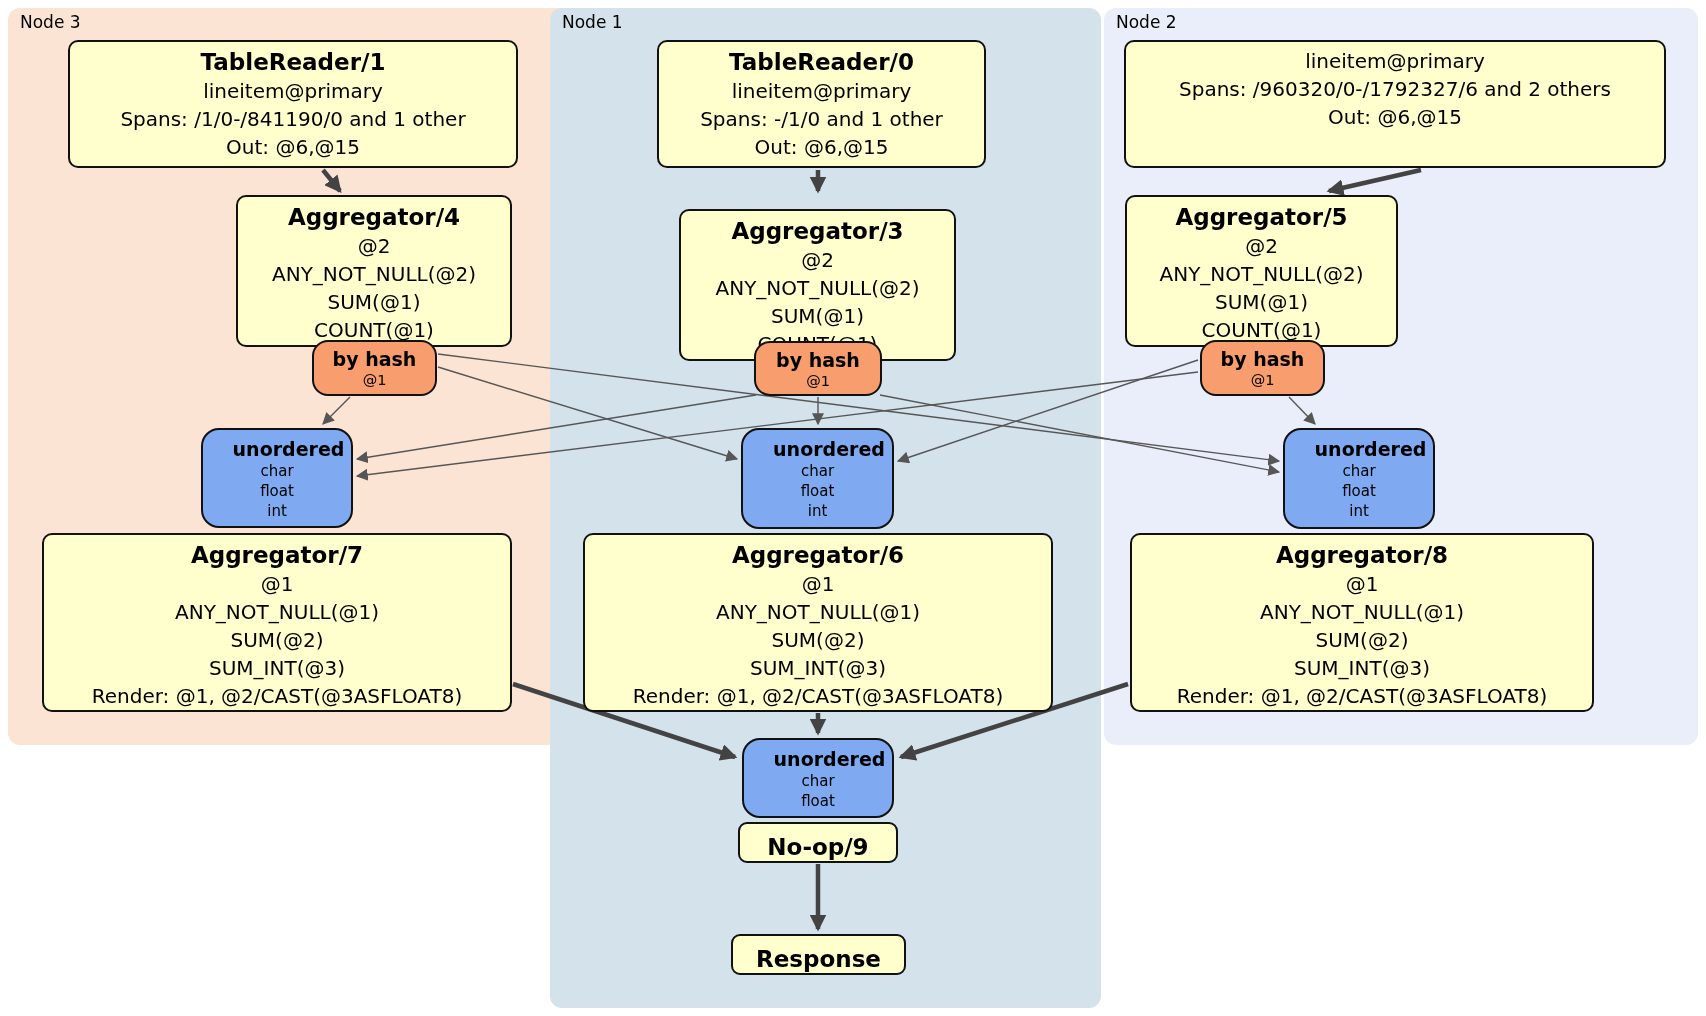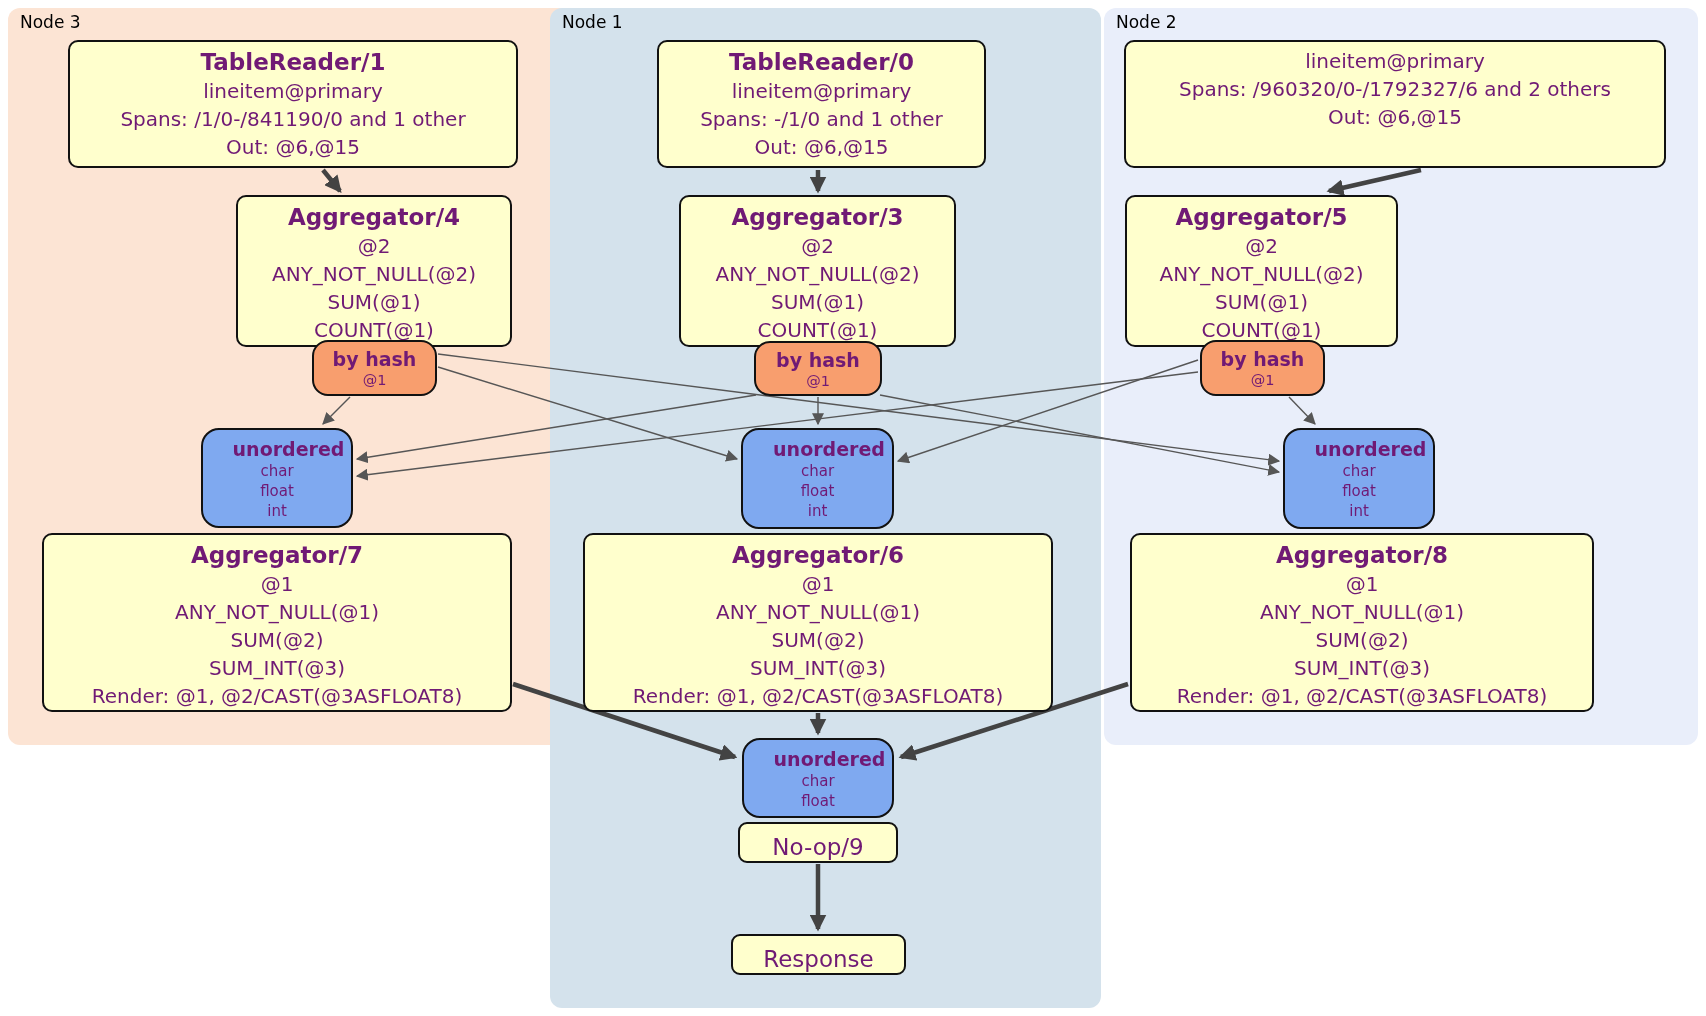--- a/index.html
+++ b/index.html
@@ -9,32 +9,32 @@
   .region{position:absolute;border-radius:12px;}
   #region-node3{left:8px;top:8px;width:599px;height:737px;}
   #region-node1{left:550px;top:8px;width:551px;height:1000px;}
   #region-node2{left:1104px;top:8px;width:594px;height:737px;}
   .region-label{position:absolute;left:12px;top:4px;font-size:17px;color:#000;}
 
   #edges{position:absolute;left:0;top:0;z-index:2;}
   .region{z-index:1;}
 
   .box{position:absolute;z-index:3;box-sizing:border-box;border:2px solid #111;
-       text-align:center;color:#701a75;overflow:hidden;}
+       text-align:center;color:#000000;overflow:hidden;}
   .box.yellow{border-radius:10px;padding-top:5px;}
   .box.yellow .box-title{font-size:23px;font-weight:bold;line-height:30px;}
   .box.yellow .box-line{font-size:20px;line-height:28px;white-space:nowrap;}
   .box.orange{border-radius:16px;padding-top:5px;}
   .box.orange .box-title{font-size:19px;font-weight:bold;line-height:24px;}
   .box.orange .box-line{font-size:14.5px;line-height:18px;}
   .box.blue{border-radius:18px;padding-top:7px;}
   .box.blue .box-title{font-size:19px;font-weight:bold;line-height:24px;padding-left:23px;}
   .box.blue .box-line{font-size:15px;line-height:20px;}
   .box.pill{border-radius:9px;}
-  .box.pill .box-title{font-size:23px;font-weight:normal;line-height:37px;}
+  .box.pill .box-title{font-size:23px;font-weight:bold;line-height:37px;}
 </style>
 </head>
 <body>
 
 <div id="stage">
   <div class="region" id="region-node3" style="background: rgb(252, 228, 212);">
     <div class="region-label">Node 3</div>
   </div>
   <div class="region" id="region-node1" style="background: rgb(212, 226, 236);">
     <div class="region-label">Node 1</div>
@@ -81,21 +81,21 @@
       <div class="box-line">ANY_NOT_NULL(@2)</div>
       <div class="box-line">SUM(@1)</div>
       <div class="box-line">COUNT(@1)</div>
     </div>
     <div class="box yellow" style="left: 657px; top: 40px; width: 329px; height: 128px; background: rgb(255, 255, 205);">
       <div class="box-title">TableReader/0</div>
       <div class="box-line">lineitem@primary</div>
       <div class="box-line">Spans: -/1/0 and 1 other</div>
       <div class="box-line">Out: @6,@15</div>
     </div>
-    <div class="box yellow" style="left: 679px; top: 195px; width: 277px; height: 152px; background: rgb(255, 255, 205);">
+    <div class="box yellow" style="left: 679px; top: 209px; width: 277px; height: 152px; background: rgb(255, 255, 205);">
       <div class="box-title">Aggregator/3</div>
       <div class="box-line">@2</div>
       <div class="box-line">ANY_NOT_NULL(@2)</div>
       <div class="box-line">SUM(@1)</div>
       <div class="box-line">COUNT(@1)</div>
     </div>
     <div class="box yellow" style="left: 1124px; top: 40px; width: 542px; height: 128px; background: rgb(255, 255, 205);">
       <div class="box-line">lineitem@primary</div>
       <div class="box-line">Spans: /960320/0-/1792327/6 and 2 others</div>
       <div class="box-line">Out: @6,@15</div>

